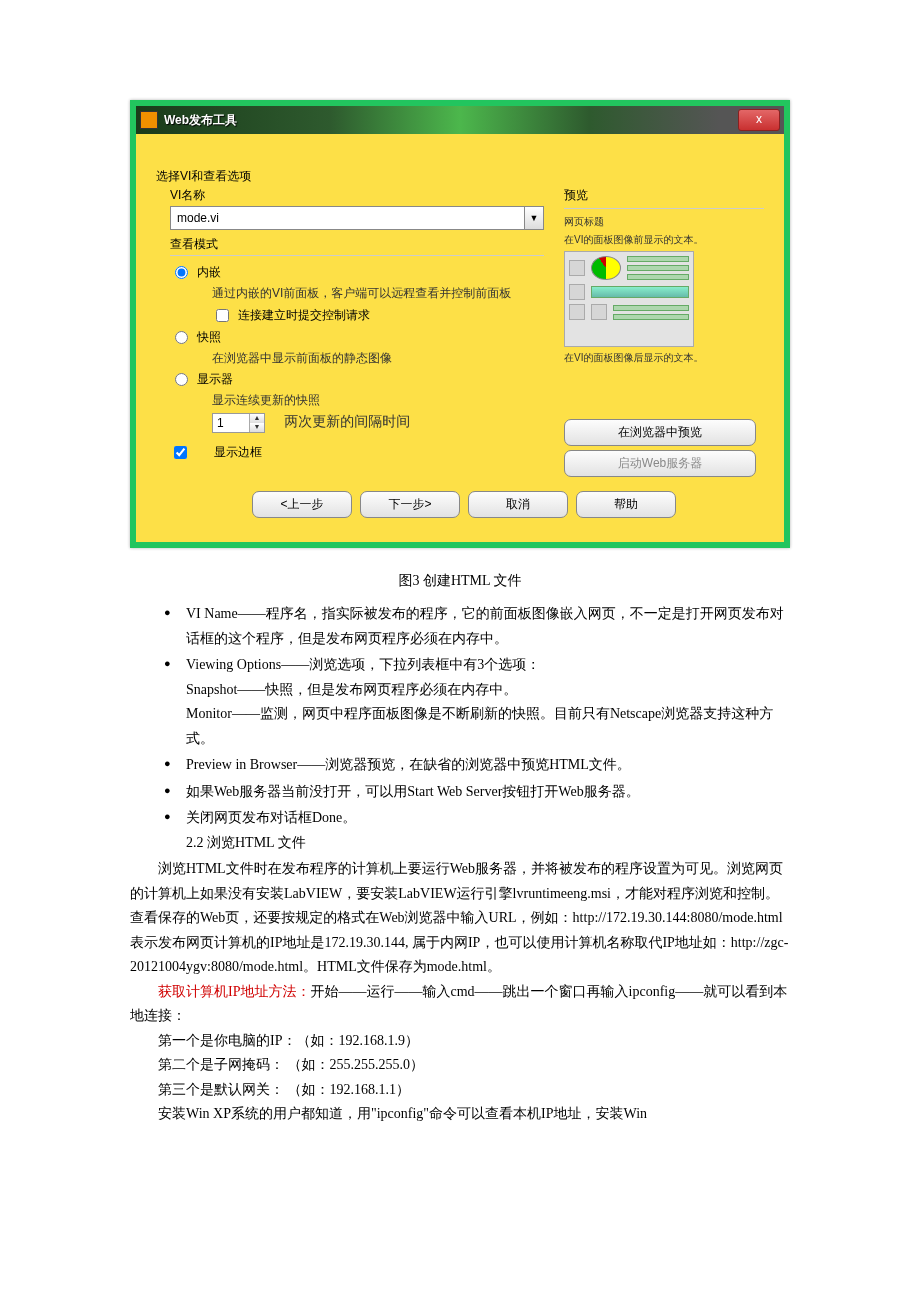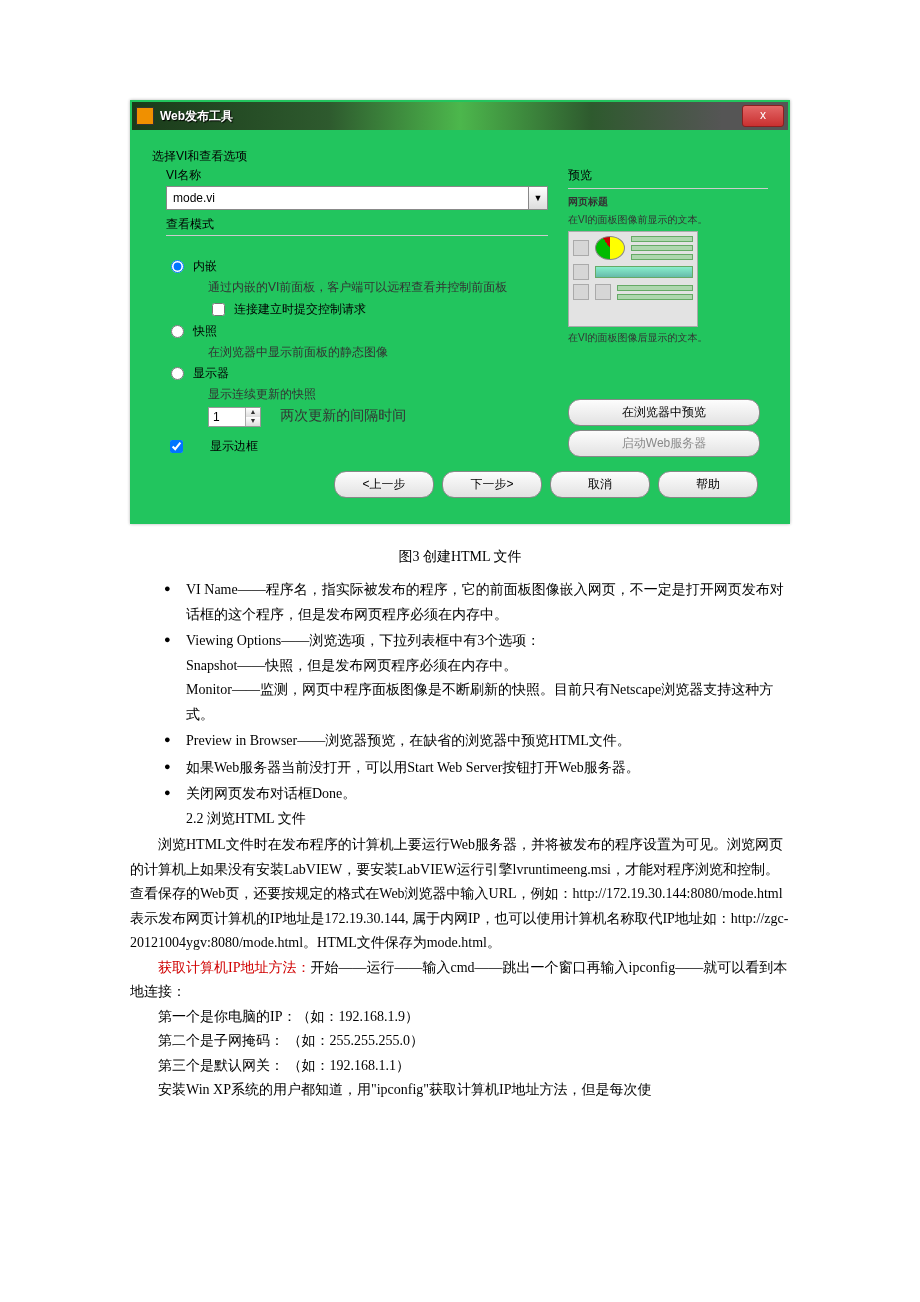--- a/index.html
+++ b/index.html
@@ -1,55 +1,55 @@
 <!DOCTYPE html>
 <html><head>
 <meta charset="utf-8">
 <style>
   body{margin:0;background:#fff;font-family:"Microsoft YaHei","SimSun",sans-serif;font-size:14px;color:#000;width:920px}
   .page{padding:100px 130px 80px 130px}
-  .dialog{border:2px solid #22c55e;background:#f0f0f0;position:relative;box-shadow:0 0 3px rgba(0,0,0,0.3)}
+  .dialog{border:6px solid #22c55e;background:#f0f0f0;position:relative;box-shadow:0 0 3px rgba(0,0,0,0.3)}
   .titlebar{height:28px;background:linear-gradient(to right,#1a3b1a,#2e5a2e 30%,#4cb74c 50%,#2e5a2e 70%,#555 90%);display:flex;align-items:center;padding:0 4px;position:relative}
   .titlebar .icon{width:16px;height:16px;background:#f09000;display:inline-block;margin-right:6px;border:1px solid #333}
   .titlebar-text{color:#fff;font-size:12px;font-weight:bold;text-shadow:1px 1px 1px #000}
   .close-btn{position:absolute;right:4px;top:3px;width:40px;height:20px;background:linear-gradient(#e36767,#c93030);border:1px solid #8a2020;border-radius:3px;color:#fff;font-size:12px;text-align:center;line-height:18px}
-  .body-area{padding:18px 20px 20px 20px;background:#22c55e}
+  .body-area{padding:34px 20px 20px 20px;background:#fde047}
   .two-col{display:flex;gap:20px}
   .left-col{flex:1}
   .right-col{width:200px}
   .lbl{font-size:12px;margin-bottom:2px}
   .sub-lbl{font-size:12px;margin-left:14px;margin-bottom:0}
   .combo{display:flex;border:1px solid #888;background:#fff;height:22px;margin:2px 0 6px 14px}
   .combo input{flex:1;border:none;padding:2px 6px;font-size:12px;outline:none}
   .combo .arrow{width:18px;border-left:1px solid #888;background:linear-gradient(#fff,#ddd);display:flex;align-items:center;justify-content:center;font-size:9px}
   .indent{margin-left:14px}
-  .group-title{font-size:12px;border-bottom:1px solid #ccc;padding-bottom:2px;margin-top:6px;margin-bottom:22px}
+  .group-title{font-size:12px;border-bottom:1px solid #ccc;padding-bottom:2px;margin-top:6px;margin-bottom:8px}
   .radio-row{display:flex;align-items:flex-start;gap:6px;margin:4px 0}
   .radio-row input[type=radio]{margin-top:2px}
   .opt-label{font-size:12px;font-weight:normal}
   .opt-desc{font-size:12px;margin-left:42px;margin-top:2px;color:#333}
   .chk-row{display:flex;align-items:center;gap:6px;margin-left:42px;margin-top:4px;font-size:12px}
   .spinner{display:inline-flex;border:1px solid #999;vertical-align:middle}
   .spinner input{width:28px;border:none;padding:2px 4px;font-size:12px;text-align:left}
   .spinner .spin-btns{display:flex;flex-direction:column;border-left:1px solid #aaa}
   .spinner .spin-btns span{font-size:7px;height:9px;width:14px;background:linear-gradient(#fff,#ddd);text-align:center;line-height:8px}
   .preview-lbl{font-size:12px;margin-bottom:4px}
   .mini{font-size:10px;color:#333;margin:4px 0}
   .preview-box{width:130px;height:96px;background:#e3e3e3;border:1px solid #aaa;margin:4px 0;padding:4px;box-sizing:border-box;display:flex;flex-direction:column;gap:4px}
   .pv-row{display:flex;gap:6px;align-items:center}
   .pv-sq{width:14px;height:14px;background:#d6d6d6;border:1px solid #aaa}
   .pv-gauge{width:28px;height:22px;border-radius:50%;background:conic-gradient(#ff0 0 50%,#0b0 50% 90%,#c00 90% 100%);border:1px solid #888}
   .pv-lines{flex:1;display:flex;flex-direction:column;gap:3px}
   .pv-line{height:4px;background:#aed7ae;border:1px solid #6a6}
   .pv-bar{height:10px;background:linear-gradient(#8ec,#6ba);border:1px solid #6a6}
-  .btn{display:inline-block;min-width:78px;padding:4px 10px;border:1px solid #888;border-radius:12px;background:linear-gradient(#fdfdfd,#e2e2e2);font-size:12px;text-align:center;margin-left:8px}
+  .btn{display:inline-block;min-width:78px;padding:4px 10px;border:1px solid #888;border-radius:7px;background:linear-gradient(#fdfdfd,#e2e2e2);font-size:12px;text-align:center;margin-left:8px}
   .btn.wide{width:170px;margin:4px 0 0 0;display:block}
   .btn.disabled{color:#888}
   .border-chk{display:flex;align-items:center;gap:24px;font-size:12px;margin-top:10px;margin-left:14px}
-  .wizard-btns{display:flex;justify-content:flex-end;padding:14px 10px 4px 10px}
+  .wizard-btns{display:flex;justify-content:center;padding:14px 10px 4px 10px}
   .caption{text-align:center;font-family:"SimSun";font-size:14px;margin:24px 0 12px 0}
   .body-text{font-family:"SimSun",serif;font-size:14px;line-height:1.75}
   ul.b{list-style:none;padding-left:34px;margin:0}
   ul.b li{position:relative;padding-left:22px;margin-bottom:2px}
   ul.b li::before{content:"●";position:absolute;left:0;top:1px;font-size:11px}
   .li-body{padding-left:0}
   .para{text-indent:2em;margin:0}
   .red{color:#d00000}
 </style>
 </head>
@@ -110,21 +110,21 @@
 
           <div class="border-chk">
             <input type="checkbox" checked="" style="">
             <span>显示边框</span>
           </div>
         </div>
 
         <div class="right-col">
           <div class="preview-lbl">预览</div>
           <div style="border-top:1px solid #ccc;margin-bottom:6px"></div>
-          <div class="mini" style="font-weight:bold">网页标题</div>
+          <div class="mini" style="font-weight:normal">网页标题</div>
           <div class="mini">在VI的面板图像前显示的文本。</div>
           <div class="preview-box">
             <div class="pv-row">
                 <div class="pv-sq"></div>
                 <div class="pv-gauge"></div>
                 <div class="pv-lines">
                   <div class="pv-line"></div>
                   <div class="pv-line"></div>
                   <div class="pv-line"></div>
                 </div>
@@ -182,16 +182,16 @@
       </li>
     </ul>
 
     <p class="para">浏览HTML文件时在发布程序的计算机上要运行Web服务器，并将被发布的程序设置为可见。浏览网页的计算机上如果没有安装LabVIEW，要安装LabVIEW运行引擎lvruntimeeng.msi，才能对程序浏览和控制。查看保存的Web页，还要按规定的格式在Web浏览器中输入URL，例如：http://172.19.30.144:8080/mode.html表示发布网页计算机的IP地址是172.19.30.144, 属于内网IP，也可以使用计算机名称取代IP地址如：http://zgc-20121004ygv:8080/mode.html。HTML文件保存为mode.html。</p>
     <p class="para">
       <span class="red">获取计算机IP地址方法：</span><span>开始——运行——输入cmd——跳出一个窗口再输入ipconfig——就可以看到本地连接：</span>
     </p>
     <p class="para">第一个是你电脑的IP：（如：192.168.1.9）</p>
     <p class="para">第二个是子网掩码： （如：255.255.255.0）</p>
     <p class="para">第三个是默认网关： （如：192.168.1.1）</p>
-    <p class="para">安装Win XP系统的用户都知道，用"ipconfig"获取计算机IP地址方法，但是每次使</p>
+    <p class="para">安装Win XP系统的用户都知道，用"ipconfig"命令可以查看本机IP地址，安装Win</p>
   </div>
 
 </div>
 
 </body></html>

